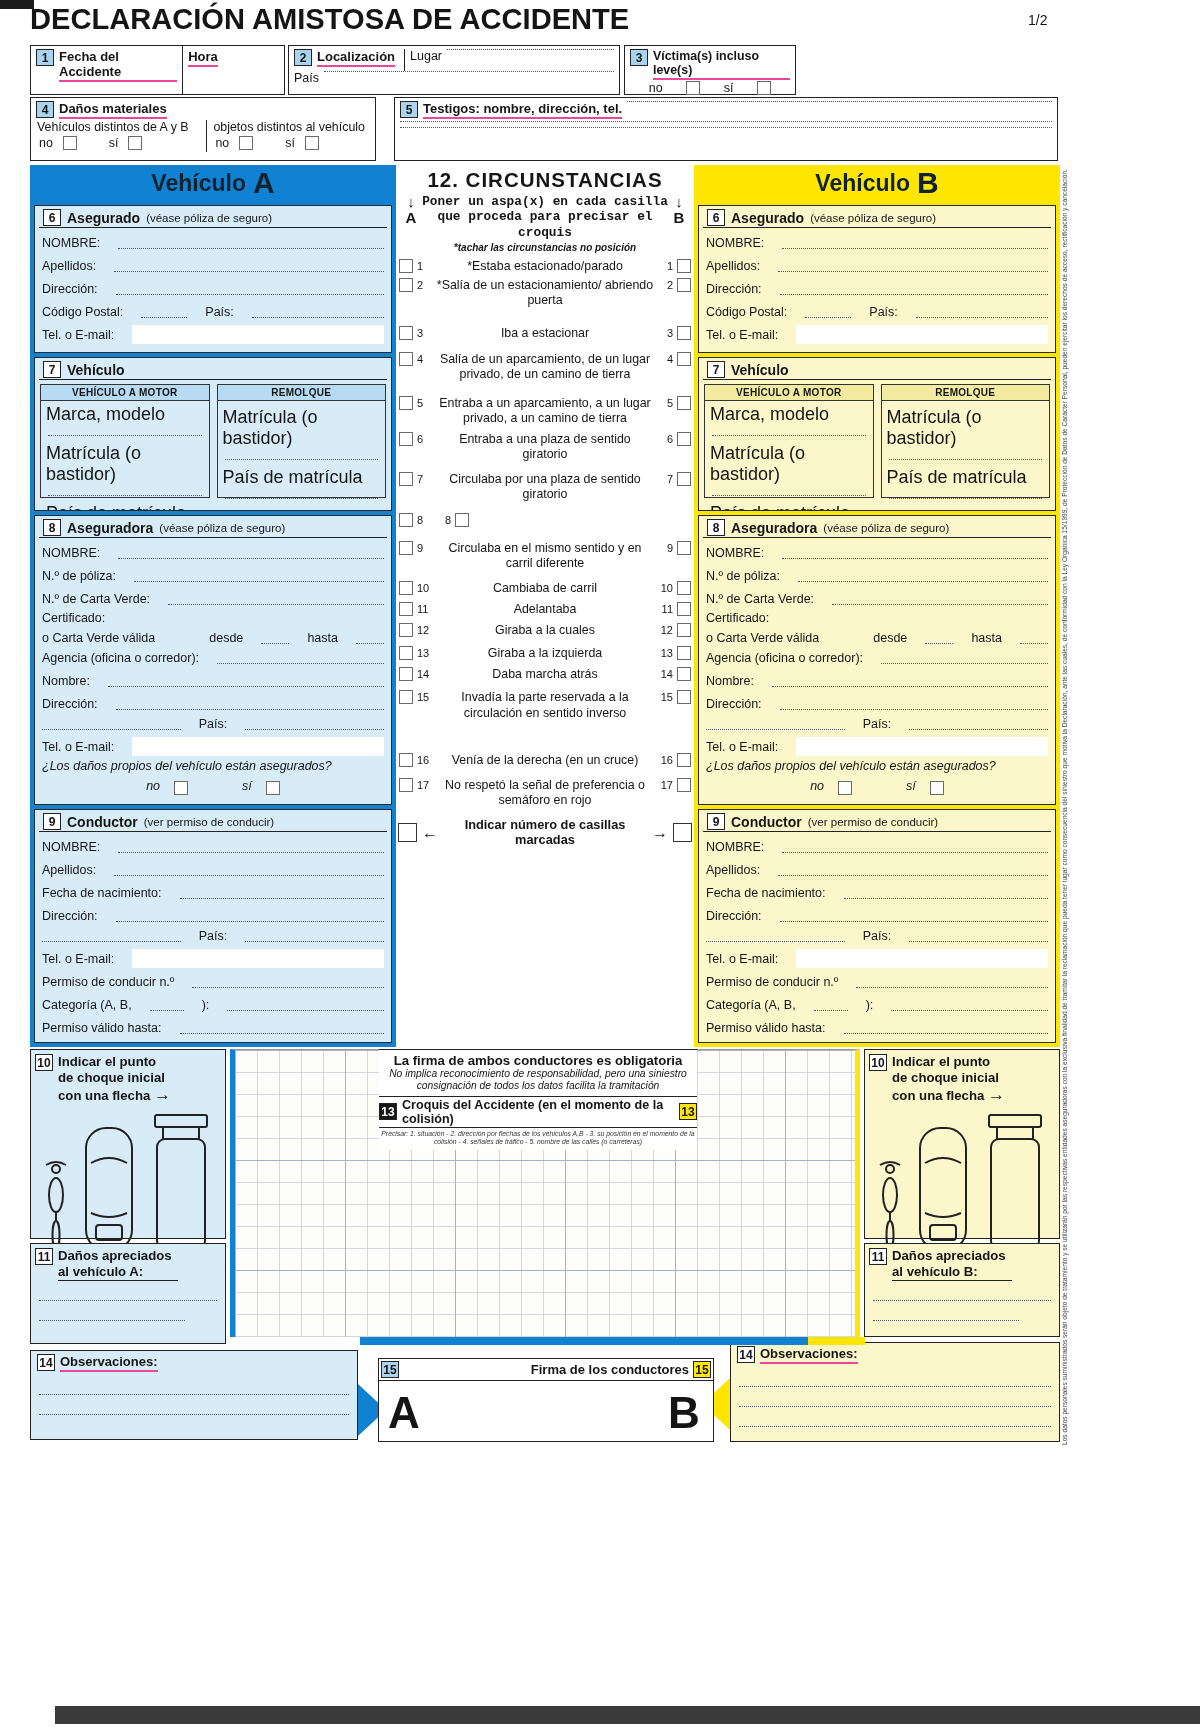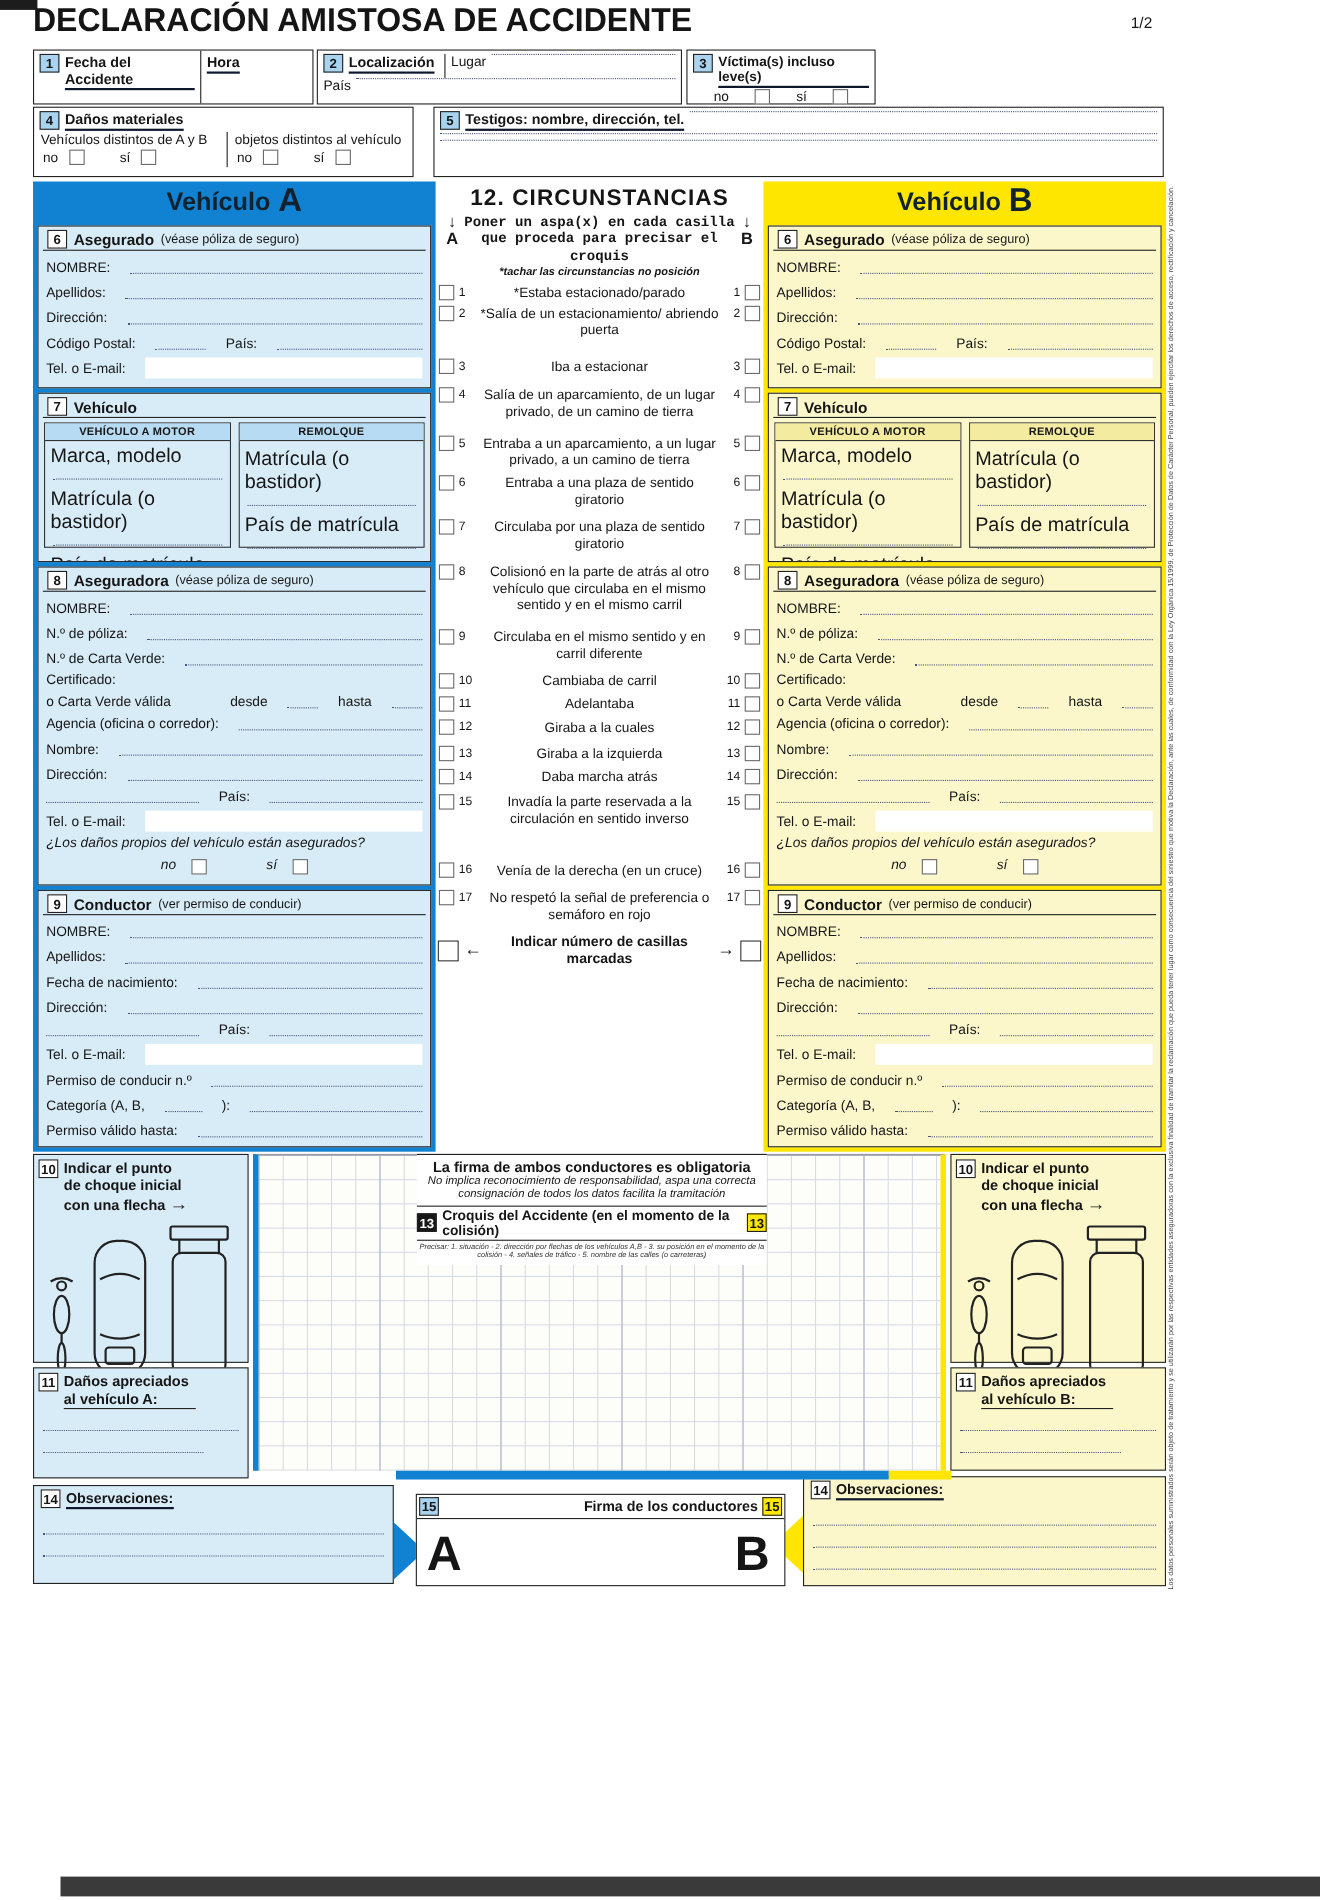--- a/index.html
+++ b/index.html
@@ -6,21 +6,21 @@
   *{box-sizing:border-box;}
   body{font-family:"Liberation Sans",sans-serif;color:#151515;background:#fff;}
   #page{position:relative;width:1200px;height:1727px;background:#fff;overflow:hidden;}
 
   
   .badge{display:inline-flex;align-items:center;justify-content:center;width:18px;height:17px;
          border:1.3px solid #222;font-weight:bold;font-size:12px;background:#a9d3ee;flex:none;}
   .badge.plain{background:#fff;}
   .badge.dark{background:#161616;color:#fff;}
   .badge.yellow{background:#ffe70a;}
-  .ul{border-bottom:2px solid #0f172a;padding-bottom:1px;}
+  .ul{border-bottom:2px solid #ec4899;padding-bottom:1px;}
   .blab{font-weight:bold;font-size:13px;}
   .frow{display:flex;align-items:flex-end;gap:18px;padding:1px 7px;font-size:12.5px;min-height:23px;line-height:1.35;}
   .dots{flex:1;border-bottom:1.6px dotted #4a557e;margin-bottom:3px;min-width:8px;}
   .dots.short{flex:0 0 46px;}
   .chk{width:14px;height:14px;border:1.5px solid #6a6a6a;background:#fff;flex:none;display:inline-block;}
   .winput{flex:1;height:19px;background:#fff;}
   .ital{font-style:italic;}
 
   
   .vcol{position:absolute;top:165px;width:366px;height:882px;padding:0 4px 4px;background:#1181d1;
@@ -609,21 +609,20 @@
     <div class="crow" style="margin-bottom:10px;">
         <span class="chk"></span>
         <span class="num">7</span>
         <span class="txt">Circulaba por una plaza de sentido giratorio</span>
         <span class="num r">7</span>
         <span class="chk"></span>
       </div>
     <div class="crow" style="margin-bottom:14px;">
         <span class="chk"></span>
         <span class="num">8</span>
-        <span class="txt">Colisionó en la parte de atrás al otro vehículo que circulaba en el mismo sentido y en el mismo carril</span>
         <span class="num r">8</span>
         <span class="chk"></span>
       </div>
     <div class="crow" style="margin-bottom:10px;">
         <span class="chk"></span>
         <span class="num">9</span>
         <span class="txt">Circulaba en el mismo sentido y en carril diferente</span>
         <span class="num r">9</span>
         <span class="chk"></span>
       </div>
@@ -692,21 +691,21 @@
       <span class="bigchk"></span>
     </div>
   </div>
 
   <div id="grid"></div>
   <div class="strip" style="left:360px;width:448px;background:#1181d1;"></div>
   <div class="strip" style="left:808px;width:57px;background:#ffe600;"></div>
 
   <div id="firmablock">
     <div class="b1">La firma de ambos conductores es obligatoria</div>
-    <div class="b2"><span>No implica reconocimiento de responsabilidad, aspa una correcta</span><br><span>consignación de todos los datos facilita la tramitación</span></div>
+    <div class="b2"><span>No implica reconocimiento de responsabilidad, pero una siniestro</span><br><span>consignación de todos los datos facilita la tramitación</span></div>
     <div class="s13row">
       <span class="badge dark">13</span>
       <span class="lab">Croquis del Accidente (en el momento de la colisión)</span>
       <span class="badge yellow">13</span>
     </div>
     <div class="tiny">Precisar: 1. situación - 2. dirección por flechas de los vehículos A,B - 3. su posición en el momento de la colisión - 4. señales de tráfico - 5. nombre de las calles (o carreteras)</div>
   </div>
 
   <div class="sidebox" style="left:30px;top:1049px;width:196px;height:190px;">
     <div class="sb-title">

